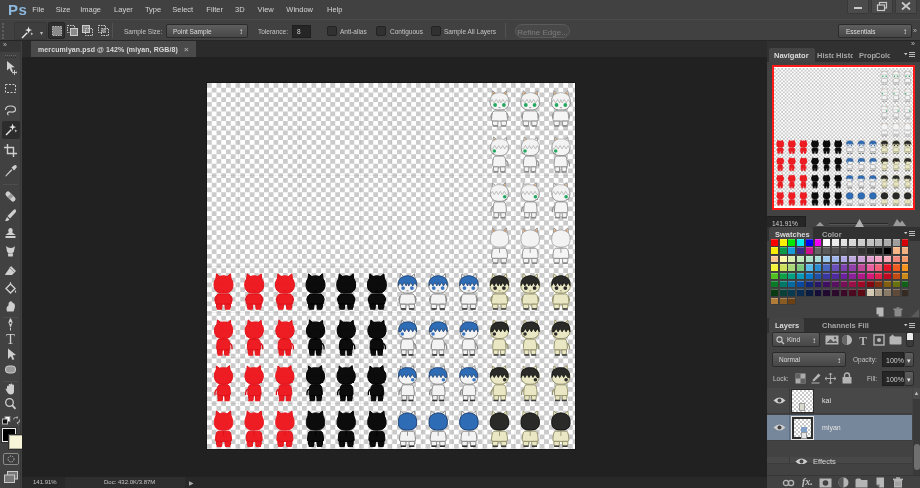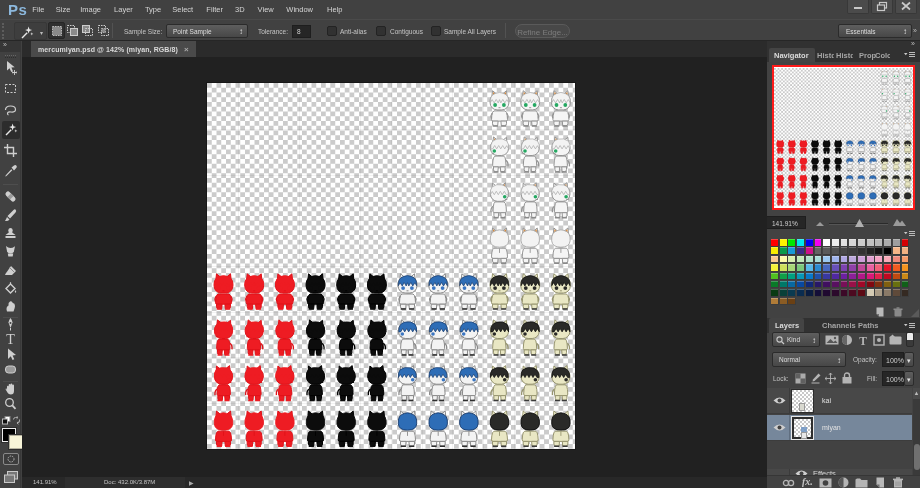--- a/index.html
+++ b/index.html
@@ -579,20 +579,24 @@
       <div class="a" style="left:88px;top:178px">
         <svg width="9" height="8" viewBox="0 0 9 8">
           <path d="M0 8 L4.5 0 L9 8 Z" fill="#b0b0b0"></path>
         </svg>
       </div>
       <div class="a" style="left:126px;top:178px">
         <svg width="13" height="7" viewBox="0 0 13 7">
           <path d="M0 7 L4 0 L7 4 L9 1.5 L13 7 Z" fill="#9a9a9a"></path>
         </svg>
       </div>
+      <div class="ptabs" style="top:186px;height:14px">
+        <div class="pt act" style="left:2px;width:44px;padding-left:6px">Swatches</div>
+        <div class="pt" style="left:48px;width:30px;padding-left:7px">Color</div>
+      </div>
       <div class="pmenu" style="top:189px">
         <svg width="11" height="7" viewBox="0 0 11 7">
           <path d="M0 2 l3.5 0 -1.75 2.2 Z" fill="#c9c9c9"></path>
           <path d="M5 1.5 h6 M5 3.5 h6 M5 5.5 h6" stroke="#c9c9c9" stroke-width="0.9"></path>
         </svg>
       </div>
       <div class="swgrid" style="left:4px;top:198px;width:141px;height:66px">
         <i style="left:0.00px;top:0.00px;background:#ff0000"></i>
         <i style="left:8.70px;top:0.00px;background:#fff200"></i>
         <i style="left:17.40px;top:0.00px;background:#00e800"></i>
@@ -725,21 +729,21 @@
         </span>
         <span class="a" style="right:1px;top:3px">
           <svg width="8" height="8" viewBox="0 0 8 8">
             <path d="M8 0 L8 8 L0 8 Z" fill="#5a5a5a"></path>
           </svg>
         </span>
       </div>
       <div class="ptabs" style="top:277px;height:15px">
         <div class="pt act" style="left:2px;width:35px;padding-left:6px">Layers</div>
         <div class="pt" style="left:48px;width:44px;padding-left:7px">Channels</div>
-        <div class="pt" style="left:85px;width:30px;padding-left:6px">Paths</div>
+        <div class="pt" style="left:85px;width:30px;padding-left:6px">Fill</div>
       </div>
       <div class="pmenu" style="top:281px">
         <svg width="11" height="7" viewBox="0 0 11 7">
           <path d="M0 2 l3.5 0 -1.75 2.2 Z" fill="#c9c9c9"></path>
           <path d="M5 1.5 h6 M5 3.5 h6 M5 5.5 h6" stroke="#c9c9c9" stroke-width="0.9"></path>
         </svg>
       </div>
       <div class="dd" style="left:5px;top:291px;width:48px;height:15px;padding:3px 0 0 14px">Kind<span style="position:absolute;right:3px;top:3px;font-size:8px">↕</span><svg width="9" height="9" viewBox="0 0 9 9" style="position:absolute;left:3px;top:3px">
           <circle cx="3.5" cy="3.5" r="2.6" fill="none" stroke="#c9c9c9" stroke-width="1.1"></circle>
           <path d="M5.5 5.5 L8 8" stroke="#c9c9c9" stroke-width="1.2"></path>
@@ -829,21 +833,21 @@
             <path d="M0.5 4.5 Q6.5 -1.5 12.5 4.5 Q6.5 10.5 0.5 4.5 Z" fill="#cfcfcf"></path>
             <circle cx="6.5" cy="4.5" r="2" fill="#434343"></circle>
           </svg>
         </div>
         <div class="lthumb" style="border:2px solid #2e2e2e;outline:1px solid #e8e8e8">
           <span style="position:absolute;left:7px;top:8px;width:6px;height:5px;background:#6f94c2;opacity:.85"></span>
           <span style="position:absolute;left:7px;top:13px;width:6px;height:7px;background:#e8e8e8;border:0.5px solid #999"></span>
         </div>
         <div class="lname">miyan</div>
       </div>
-      <div class="lrow" style="top:428px;height:7px">
+      <div class="lrow" style="top:416px;height:7px">
         <div class="a" style="left:28px;top:0px;width:13px;height:7px;overflow:hidden">
           <svg width="13" height="9" viewBox="0 0 13 9">
             <path d="M0.5 4.5 Q6.5 -1.5 12.5 4.5 Q6.5 10.5 0.5 4.5 Z" fill="#cfcfcf"></path>
             <circle cx="6.5" cy="4.5" r="2" fill="#434343"></circle>
           </svg>
         </div>
         <div class="a" style="left:46px;top:0;font-size:7.5px;color:#d8d8d8">Effects</div>
       </div>
       <div class="a" style="left:146px;top:347px;width:7px;height:88px;background:#3a3a3a">
         <div class="a" style="left:0.5px;top:56px;width:6px;height:26px;background:#707070;border-radius:3px"></div>

